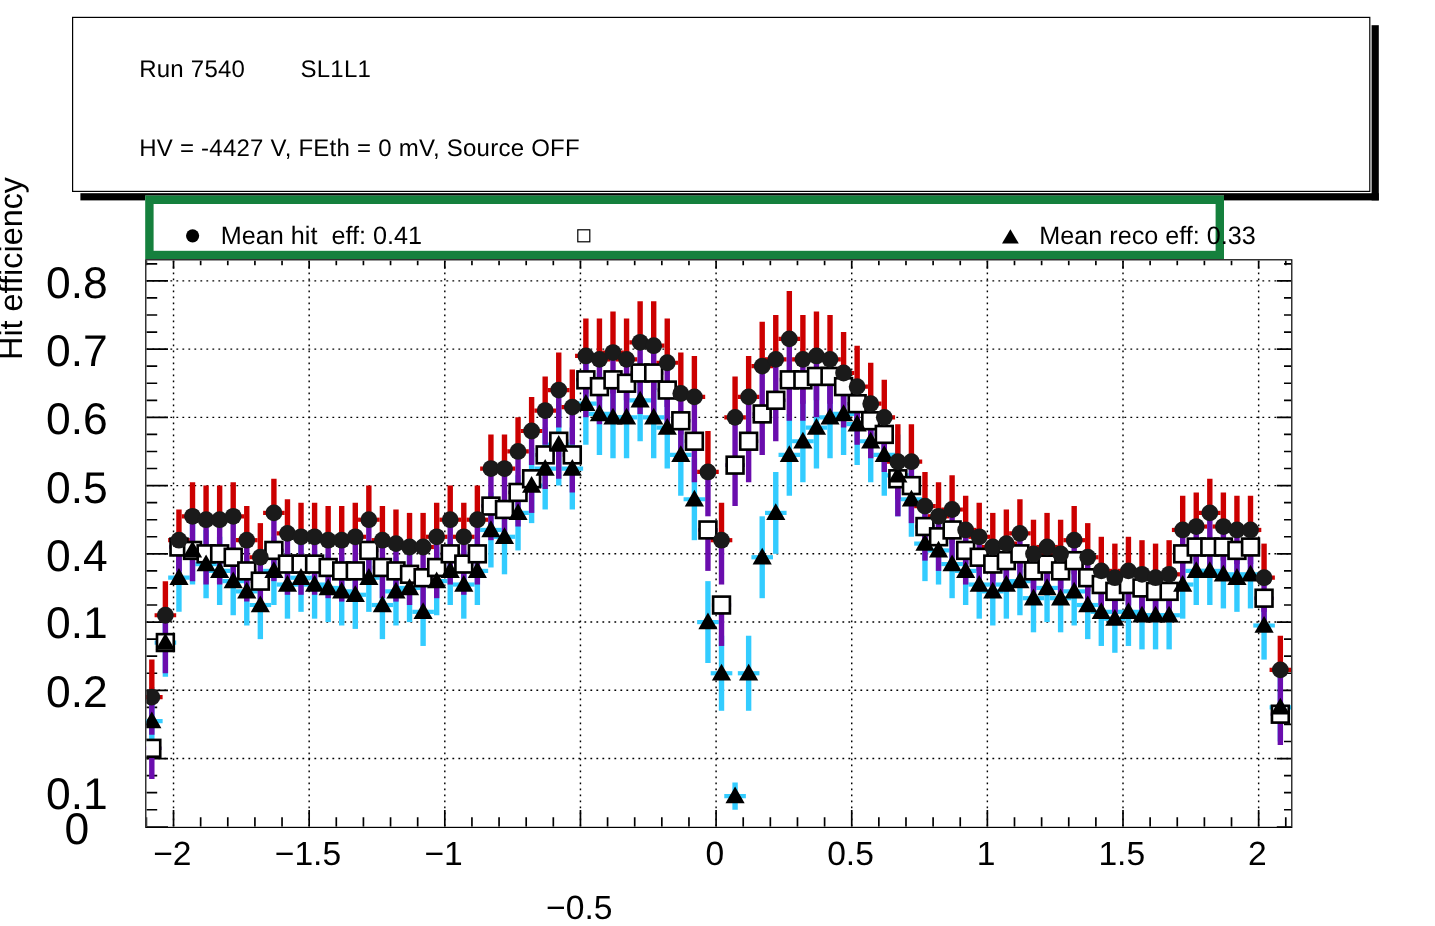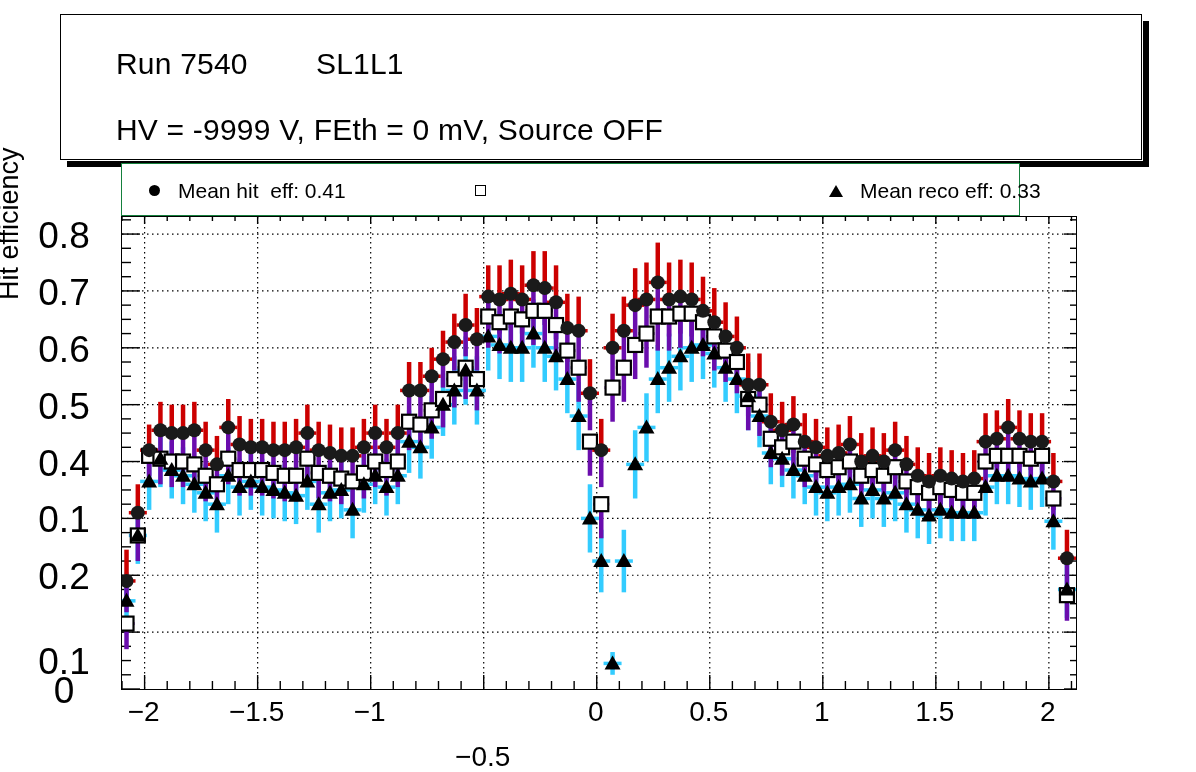--- a/index.html
+++ b/index.html
@@ -5,28 +5,28 @@
   html,body{margin:0;padding:0;background:#ffffff;}
   body{width:1196px;height:772px;overflow:hidden;
        font-family:"Liberation Sans", sans-serif;color:#000;}
   #root{position:relative;width:1196px;height:772px;background:#fff;}
 
   
   #title-pave{position:absolute;left:60px;top:14px;width:1082px;height:146px;
     background:#fff;border:1px solid #000;box-sizing:border-box;}
   #title-pave .shadow-b{position:absolute;left:6px;top:146px;width:1082px;height:6px;background:#000;}
   #title-pave .shadow-r{position:absolute;left:1082px;top:6px;width:6px;height:146px;background:#000;}
-  .title-line{position:absolute;left:55px;font-size:30px;white-space:pre;
+  .title-line{position:absolute;left:55px;font-size:20px;white-space:pre;
     font-family:"Liberation Sans", sans-serif;letter-spacing:.2px;}
   #title-line-1{top:32px;}
   #title-line-2{top:98px;}
 
   
   #legend-pave{position:absolute;left:121px;top:163px;width:899px;height:53px;
-    background:#fff;border:1px solid #15803d;box-sizing:border-box;}
+    background:#fff;border:7px solid #15803d;box-sizing:border-box;}
   .leg-entry{position:absolute;top:0;height:53px;display:flex;align-items:center;gap:0;}
   .leg-marker{width:48px;display:flex;align-items:center;justify-content:center;}
   .leg-label{font-size:21px;white-space:pre;}
   #leg-0{left:8px;}
   #leg-1{left:334px;}
   #leg-2{left:690px;}
 
   .m-circle{width:11px;height:11px;border-radius:50%;background:#000;display:block;}
   .m-square{width:11px;height:11px;border:1.6px solid #000;background:#fff;box-sizing:border-box;display:block;}
   .m-tri{width:0;height:0;border-left:7px solid transparent;border-right:7px solid transparent;
@@ -44,21 +44,21 @@
 </style>
 </head>
 <body>
 
 <div id="root">
 
   <div id="title-pave">
     <div class="shadow-b"></div>
     <div class="shadow-r"></div>
     <div class="title-line" id="title-line-1">Run 7540        SL1L1</div>
-    <div class="title-line" id="title-line-2">HV = -9999 V, FEth = 0 mV, Source OFF</div>
+    <div class="title-line" id="title-line-2">HV = -4427 V, FEth = 0 mV, Source OFF</div>
   </div>
 
   <div id="legend-pave">
     <div class="leg-entry" id="leg-0">
       <span class="leg-marker">
         <span class="m-circle"></span>
       </span>
       <span class="leg-label">Mean hit  eff: 0.41</span>
     </div>
     <div class="leg-entry" id="leg-1">

